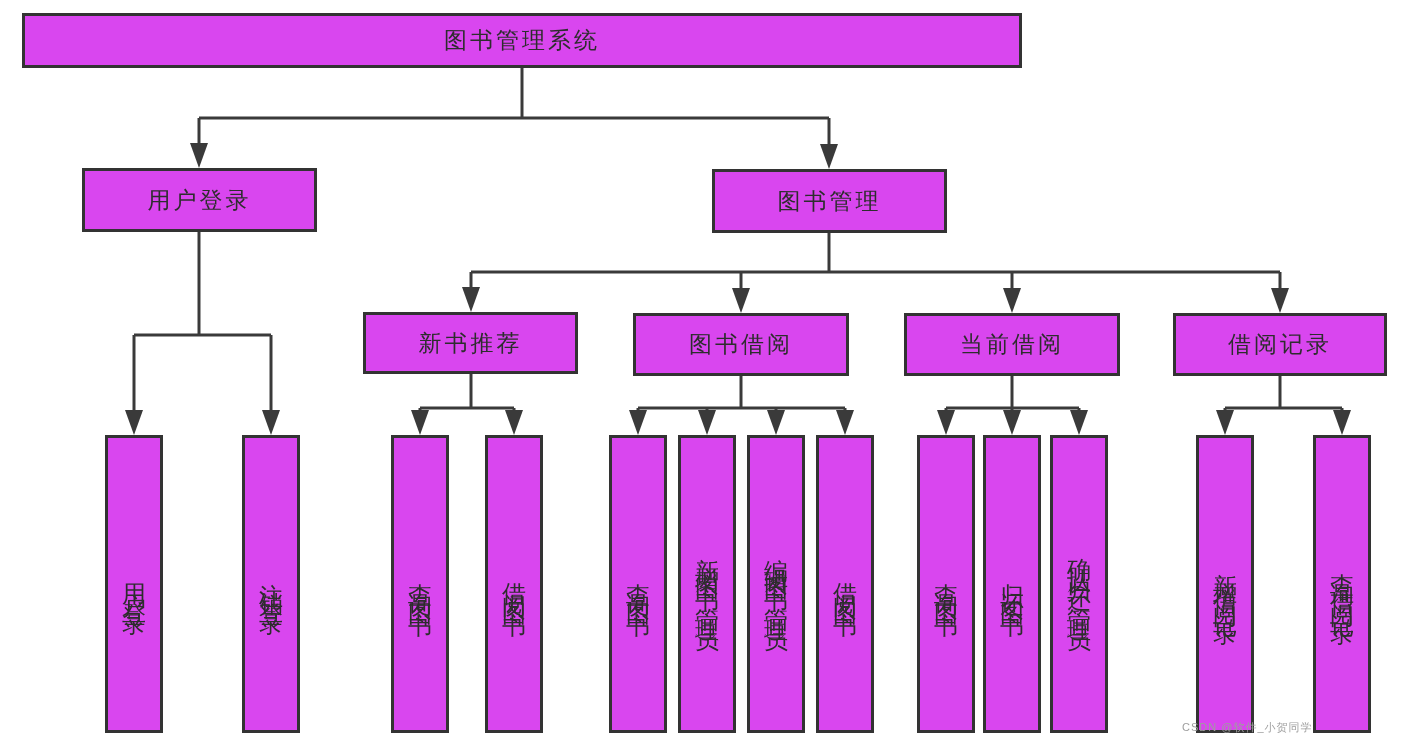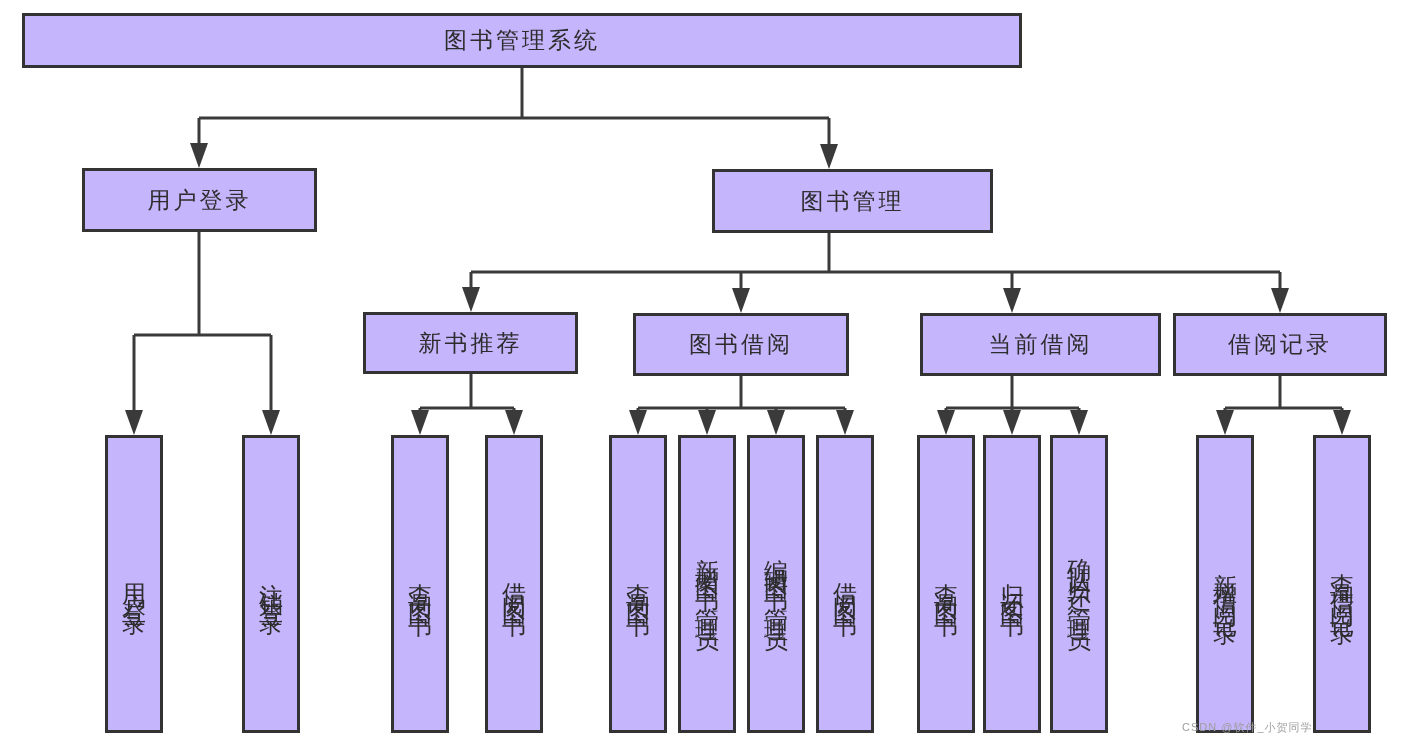--- a/index.html
+++ b/index.html
@@ -14,21 +14,21 @@
   #connector-layer {
     position: absolute;
     left: 0; top: 0;
     width: 1405px; height: 747px;
     pointer-events: none;
   }
   .box {
     position: absolute;
     box-sizing: border-box;
     border: 3px solid var(--border, #333333);
-    background: #c4b5fd;
+    background: #d946ef;
     display: flex;
     align-items: center;
     justify-content: center;
     color: var(--text, #2d2d2d);
   }
   .box.h span {
     font-size: 23px;
     letter-spacing: 3px;
     line-height: 1;
     white-space: nowrap;
@@ -111,31 +111,31 @@
       <polygon points="1333,410 1351,410 1342,435" fill="#3a3a3a"></polygon>
     </svg>
 
   <div class="box h" style="left:22px; top:13px; width:1000px; height:55px;">
     <span>图书管理系统</span>
   </div>
 
   <div class="box h" style="left:82px; top:168px; width:235px; height:64px;">
     <span>用户登录</span>
   </div>
-  <div class="box h" style="left:712px; top:169px; width:281px; height:64px;">
+  <div class="box h" style="left:712px; top:169px; width:235px; height:64px;">
     <span>图书管理</span>
   </div>
 
   <div class="box h" style="left:363px; top:312px; width:215px; height:62px;">
     <span>新书推荐</span>
   </div>
   <div class="box h" style="left:633px; top:313px; width:216px; height:63px;">
     <span>图书借阅</span>
   </div>
-  <div class="box h" style="left:904px; top:313px; width:241px; height:63px;margin-left:16px;">
+  <div class="box h" style="left:904px; top:313px; width:216px; height:63px;">
     <span>当前借阅</span>
   </div>
   <div class="box h" style="left:1173px; top:313px; width:214px; height:63px;">
     <span>借阅记录</span>
   </div>
 
   <div class="box v" style="left:105px; top:435px; width:58px; height:298px;">
     <span>用户登录</span>
   </div>
   <div class="box v" style="left:242px; top:435px; width:58px; height:298px;">

